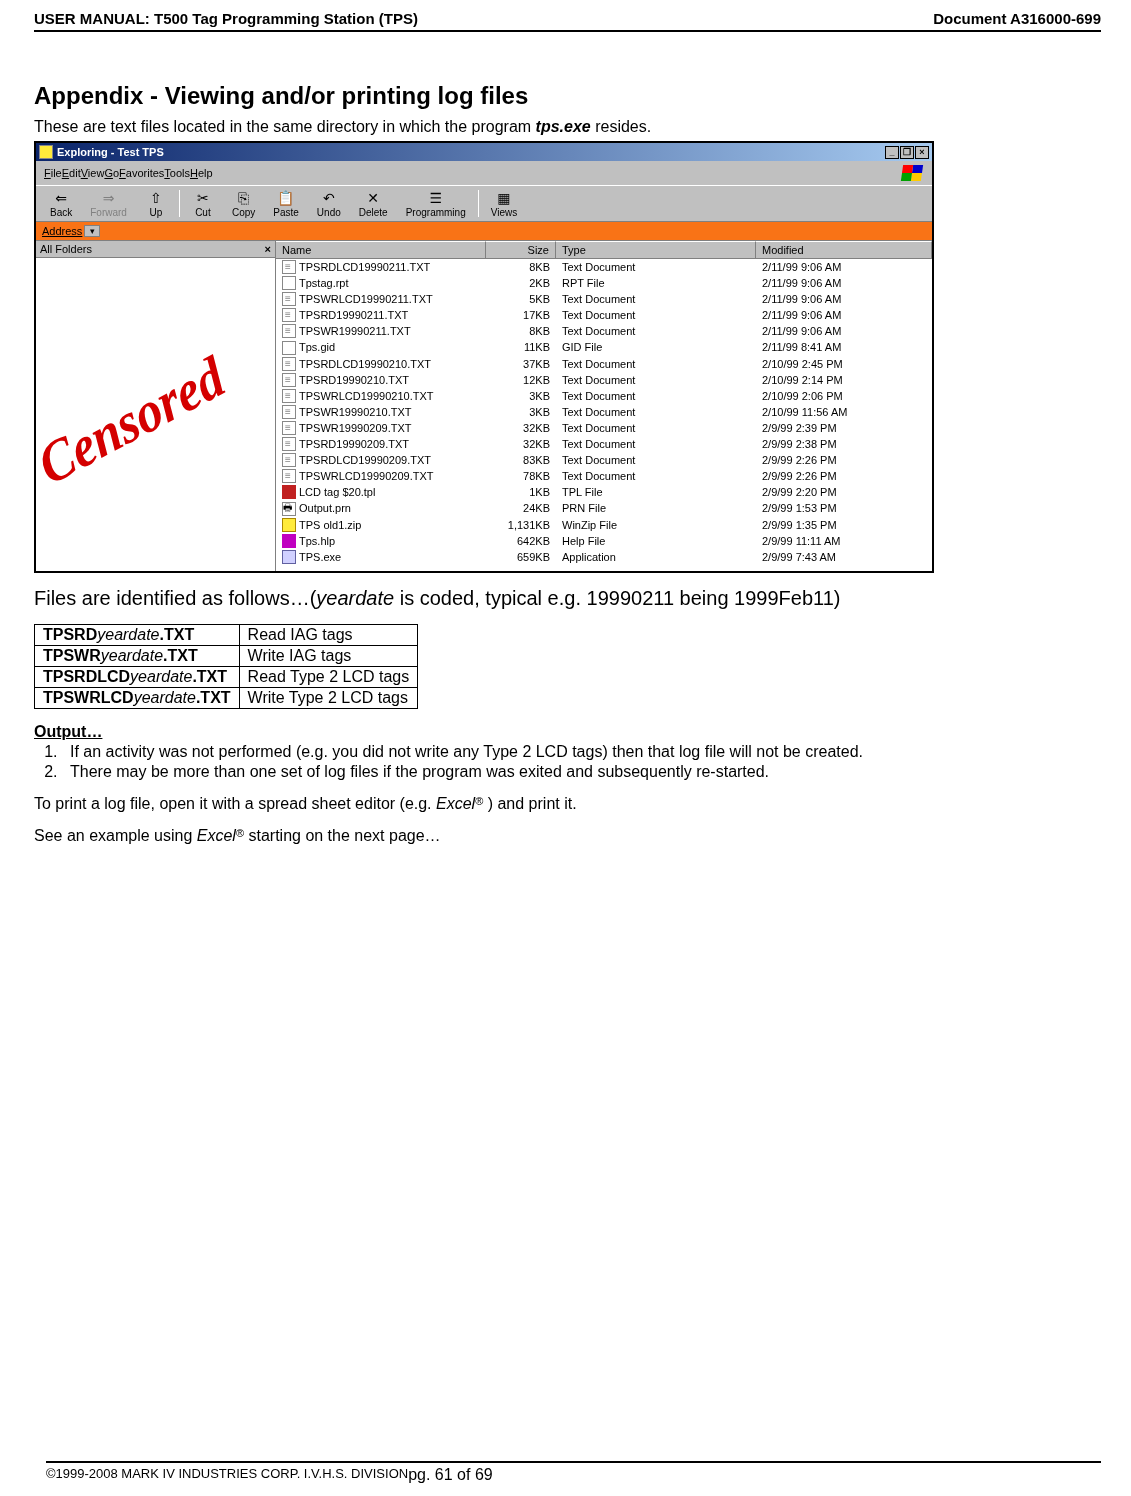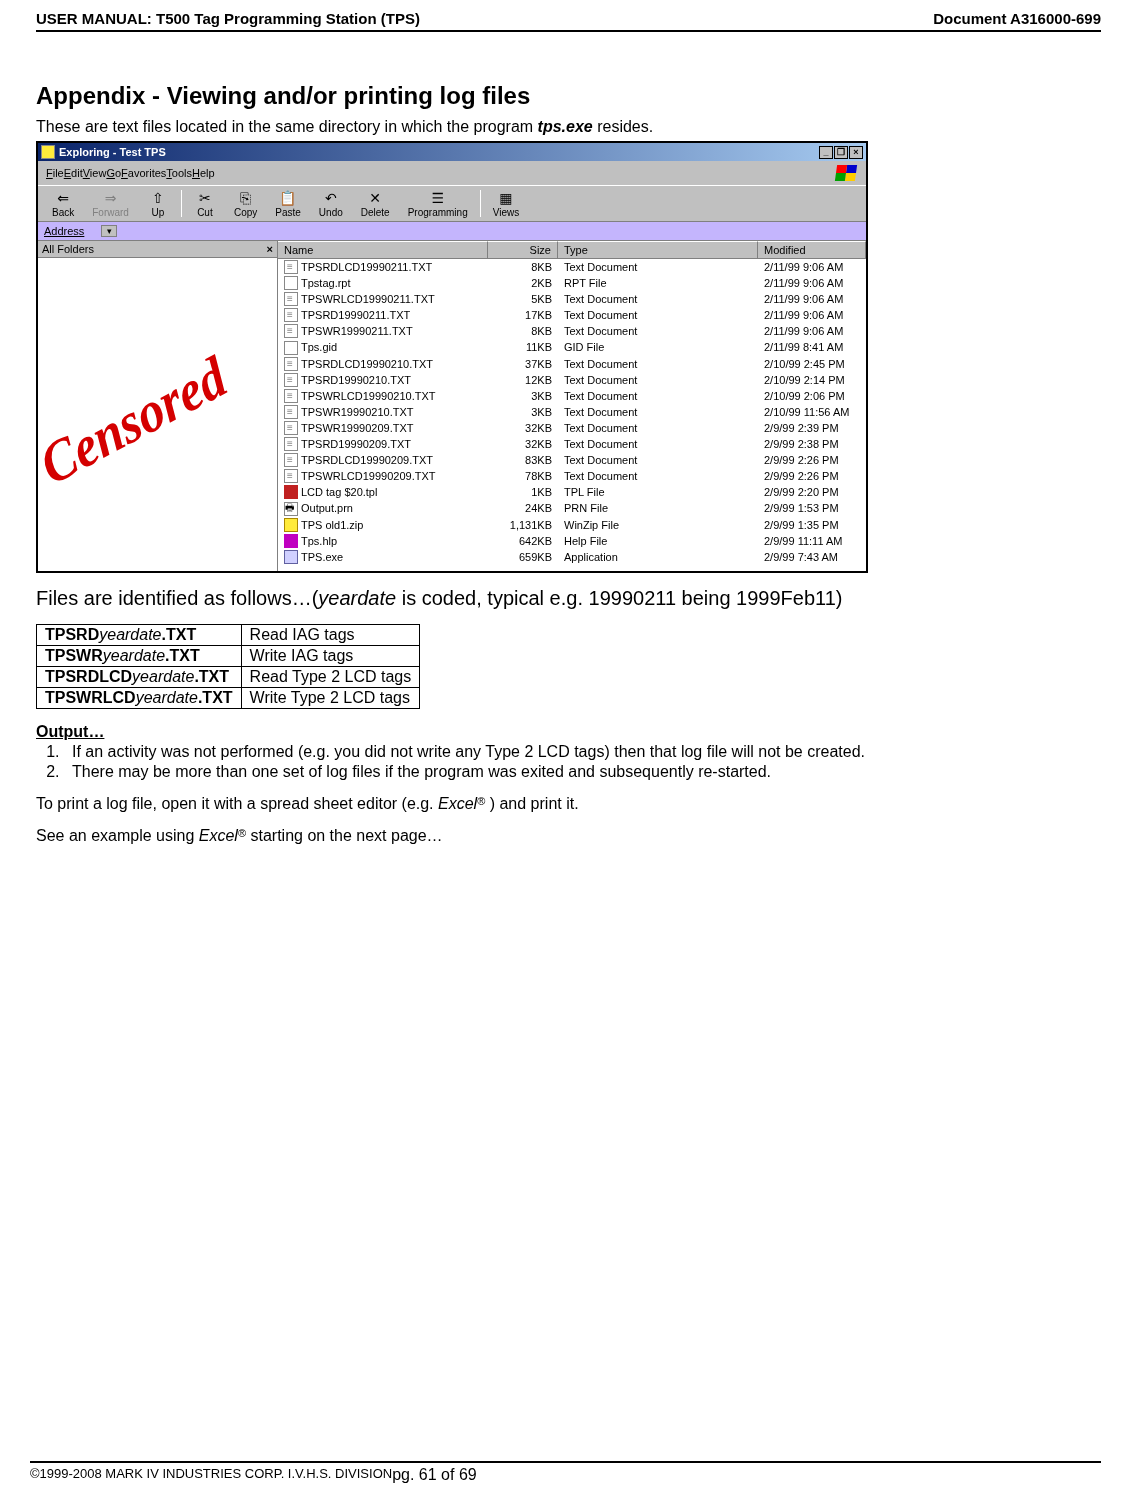--- a/index.html
+++ b/index.html
@@ -5,23 +5,24 @@
   * { box-sizing: border-box; }
   body {
     margin: 0;
     padding: 0;
     font-family: Arial, Helvetica, sans-serif;
     background: #fff;
     color: #000;
     width: 1131px;
   }
   .page {
-    padding: 10px 30px 10px 36px;
+    padding: 10px 30px 10px 18px;
     min-height: 1496px;
     position: relative;
+    margin-left: 16px;
   }
   .header-row {
     display: flex;
     justify-content: space-between;
     font-weight: bold;
     font-size: 15px;
     border-bottom: 2px solid #000;
     padding-bottom: 3px;
     margin-bottom: 50px;
   }
@@ -34,21 +35,21 @@
     font-size: 16px;
     margin-bottom: 5px;
   }
   .bold { font-weight: bold; }
   .italic { font-style: italic; }
   .bolditalic { font-weight: bold; font-style: italic; }
 
   
   .shot-wrap {
     border: 2px solid #000;
-    width: 832px;
+    width: 900px;
     background: #c0c0c0;
     font-family: Tahoma, Arial, sans-serif;
     font-size: 11px;
     position: relative;
     margin-bottom: 12px;
   }
   .titlebar {
     background: linear-gradient(to right, #0a246a, #a6caf0);
     color: #fff;
     display: flex;
@@ -91,21 +92,21 @@
   .tbtn {
     display:flex; flex-direction:column; align-items:center;
     padding:1px 8px; min-width:38px;
     font-size:10px; color:#000;
   }
   .tbtn.dim { color:#808080; }
   .tico { width:20px; height:18px; display:flex; align-items:center; justify-content:center; font-size:14px; }
   .tsep { width:1px; align-self:stretch; background:#808080; margin:2px 2px; border-right:1px solid #fff; }
 
   .addrbar {
-    background:#c4b5fd; display:flex; align-items:flex-end; gap:17px;
+    background:#f97316; display:flex; align-items:flex-end; gap:2px;
     padding:3px 6px; border-bottom:1px solid #808080;
   }
   .addrbar .lbl { text-decoration:underline; }
   .addrfield {
     flex:1; background:#fff; border:1px inset #808080; padding:1px 3px;
     display:flex; align-items:center; gap:4px;
   }
   .folder-ico{ width:14px;height:12px;background:#f7e28c;border:1px solid #aa8800; }
   .dd { width:16px; text-align:center; background:#c0c0c0; border:1px solid #808080; font-size:9px; }
 

